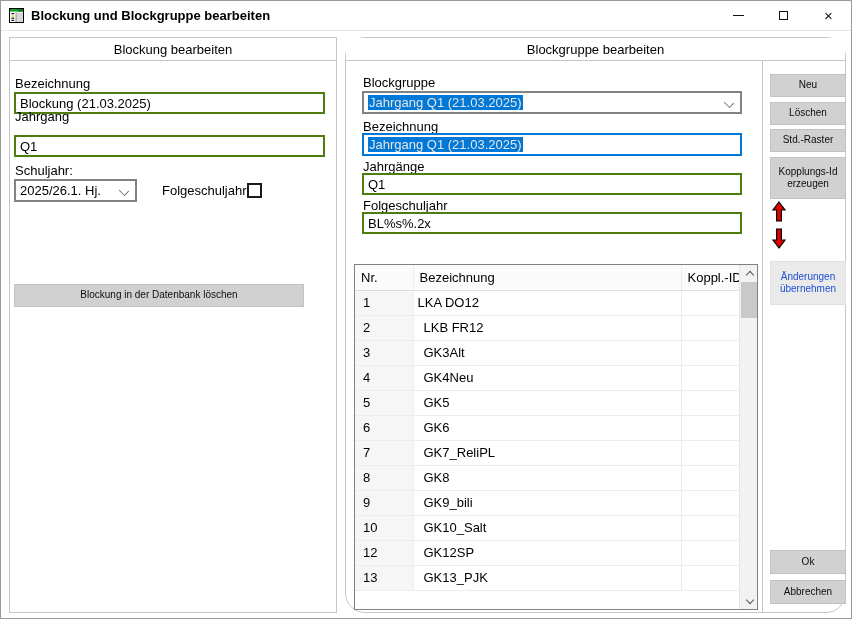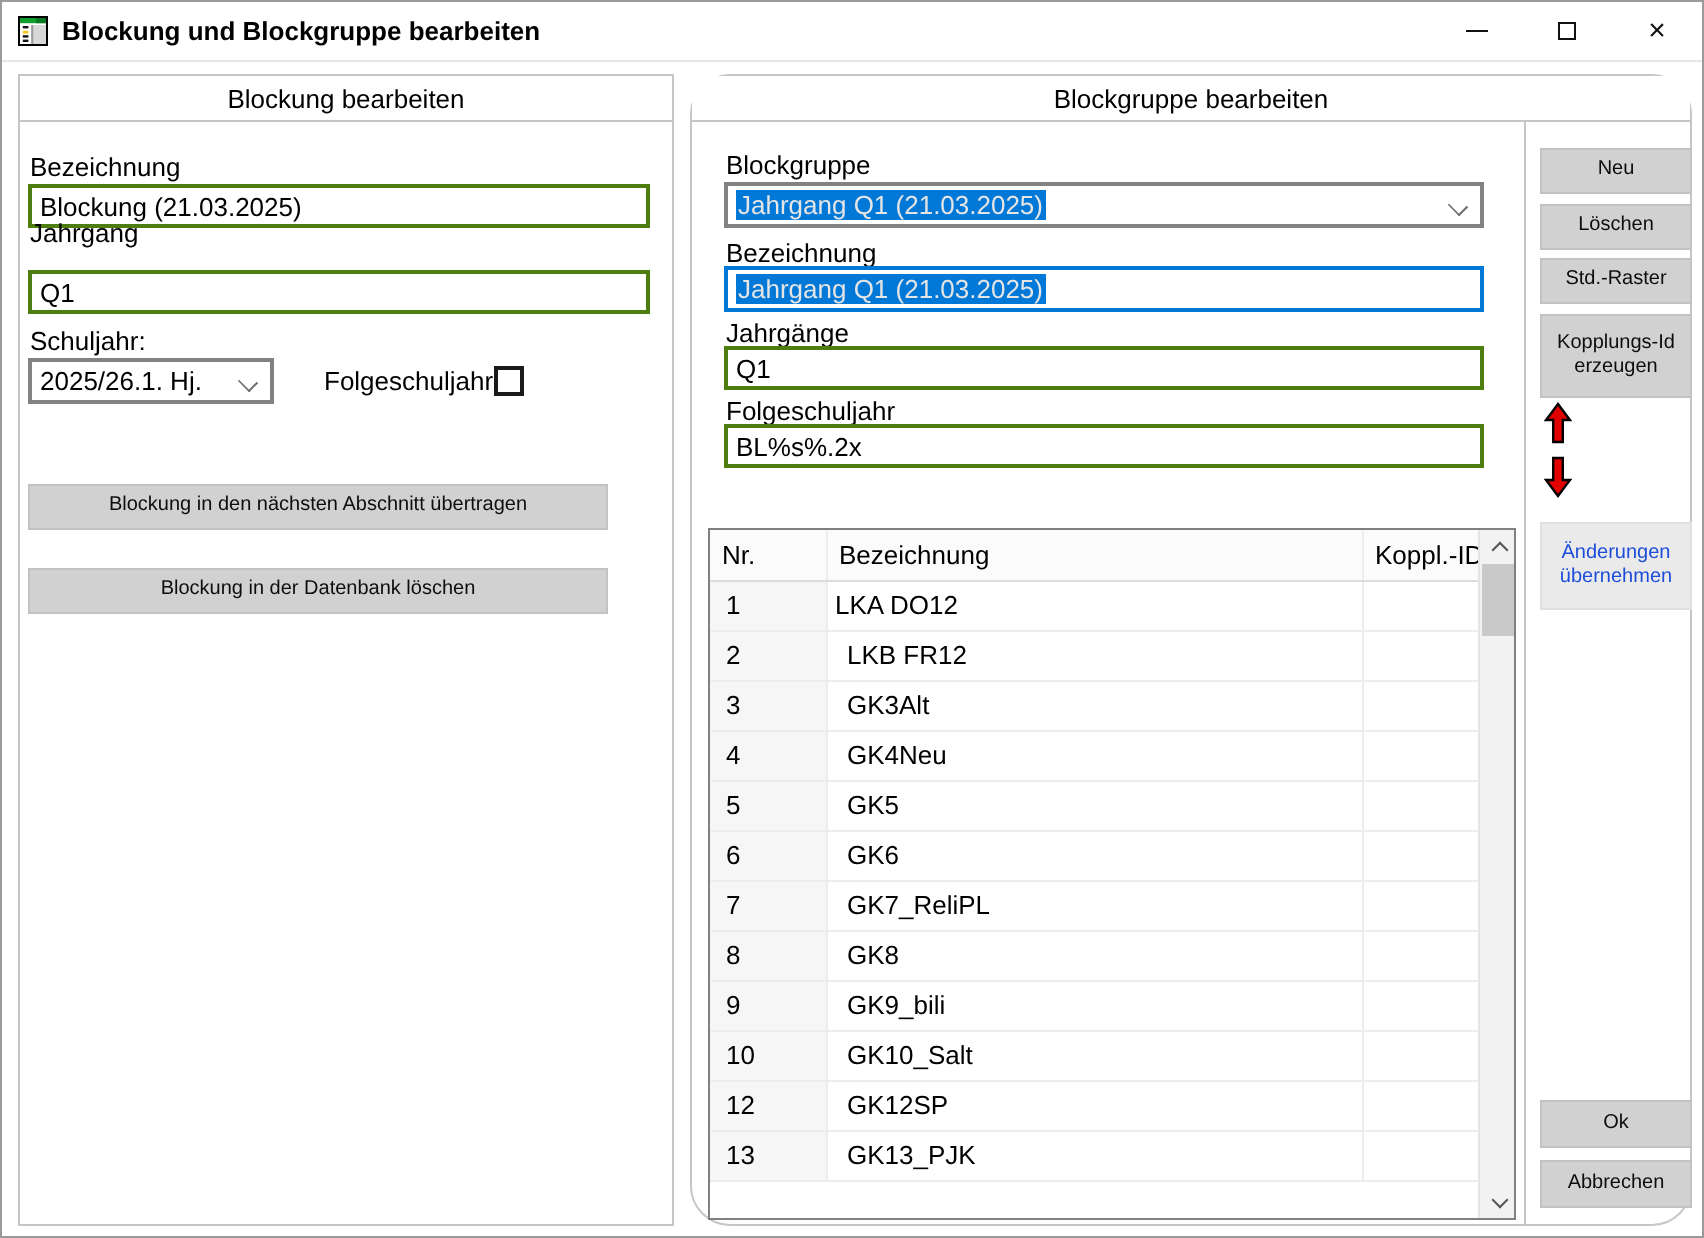--- a/index.html
+++ b/index.html
@@ -118,21 +118,20 @@
     <div class="combo" style="left:4px; top:141px; width:123px;">
       <span>2025/26.1. Hj.</span>
       <span class="chev"></span>
     </div>
 
     <div style="position:absolute; left:152px; top:145px; display:flex; align-items:center;">
       <span>Folgeschuljahr</span>
       <span class="checkbox" style="position:relative;"></span>
     </div>
 
-    <div class="btn" style="left:4px; top:204px; width:290px; height:23px;">Blockung in den nächsten Abschnitt übertragen</div>
     <div class="btn" style="left:4px; top:246px; width:290px; height:23px;">Blockung in der Datenbank löschen</div>
   </div>
 
   <div id="group-right" class="groupbox">
     <div class="group-title">Blockgruppe bearbeiten</div>
     <div class="vdivider"></div>
 
     <div class="lbl" style="left:17px; top:37px;">Blockgruppe</div>
     <div class="combo" style="left:16px; top:53px; width:380px;">
       <span class="sel">Jahrgang Q1 (21.03.2025)</span>

